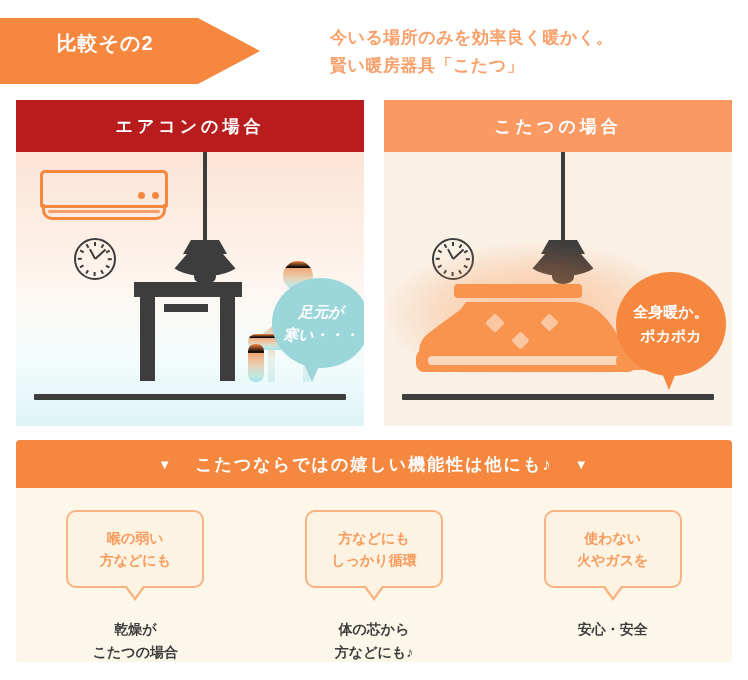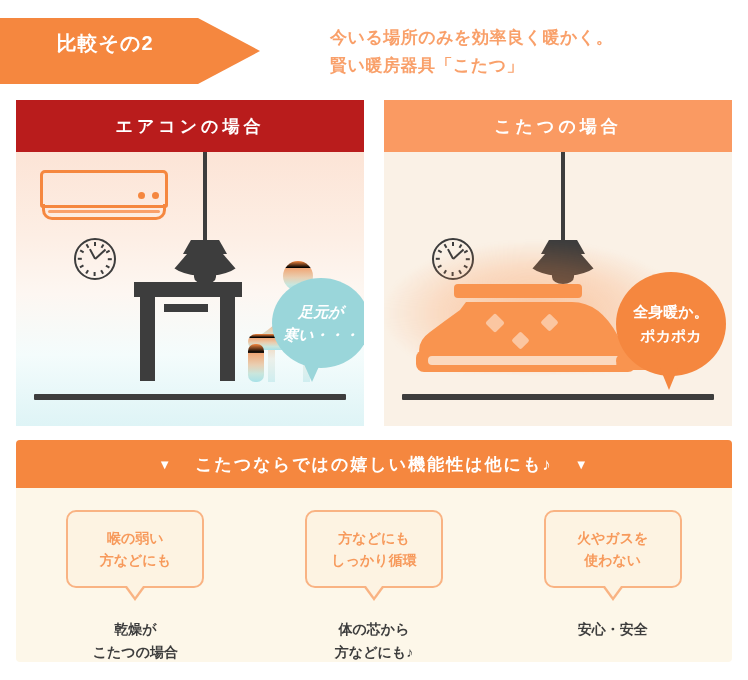--- a/index.html
+++ b/index.html
@@ -553,22 +553,22 @@
         <div>しっかり循環</div>
       </div>
       <div class="feature-caption">
         <div>体の芯から</div>
         <div>方などにも♪</div>
       </div>
     </div>
 
     <div class="feature">
       <div class="feature-bubble">
+        <div>使わない</div>
         <div>火やガスを</div>
-        <div>使わない</div>
       </div>
       <div class="feature-caption">
         <div>安心・安全</div>
         <div></div>
       </div>
     </div>
 
   </div>
 </div>
 

